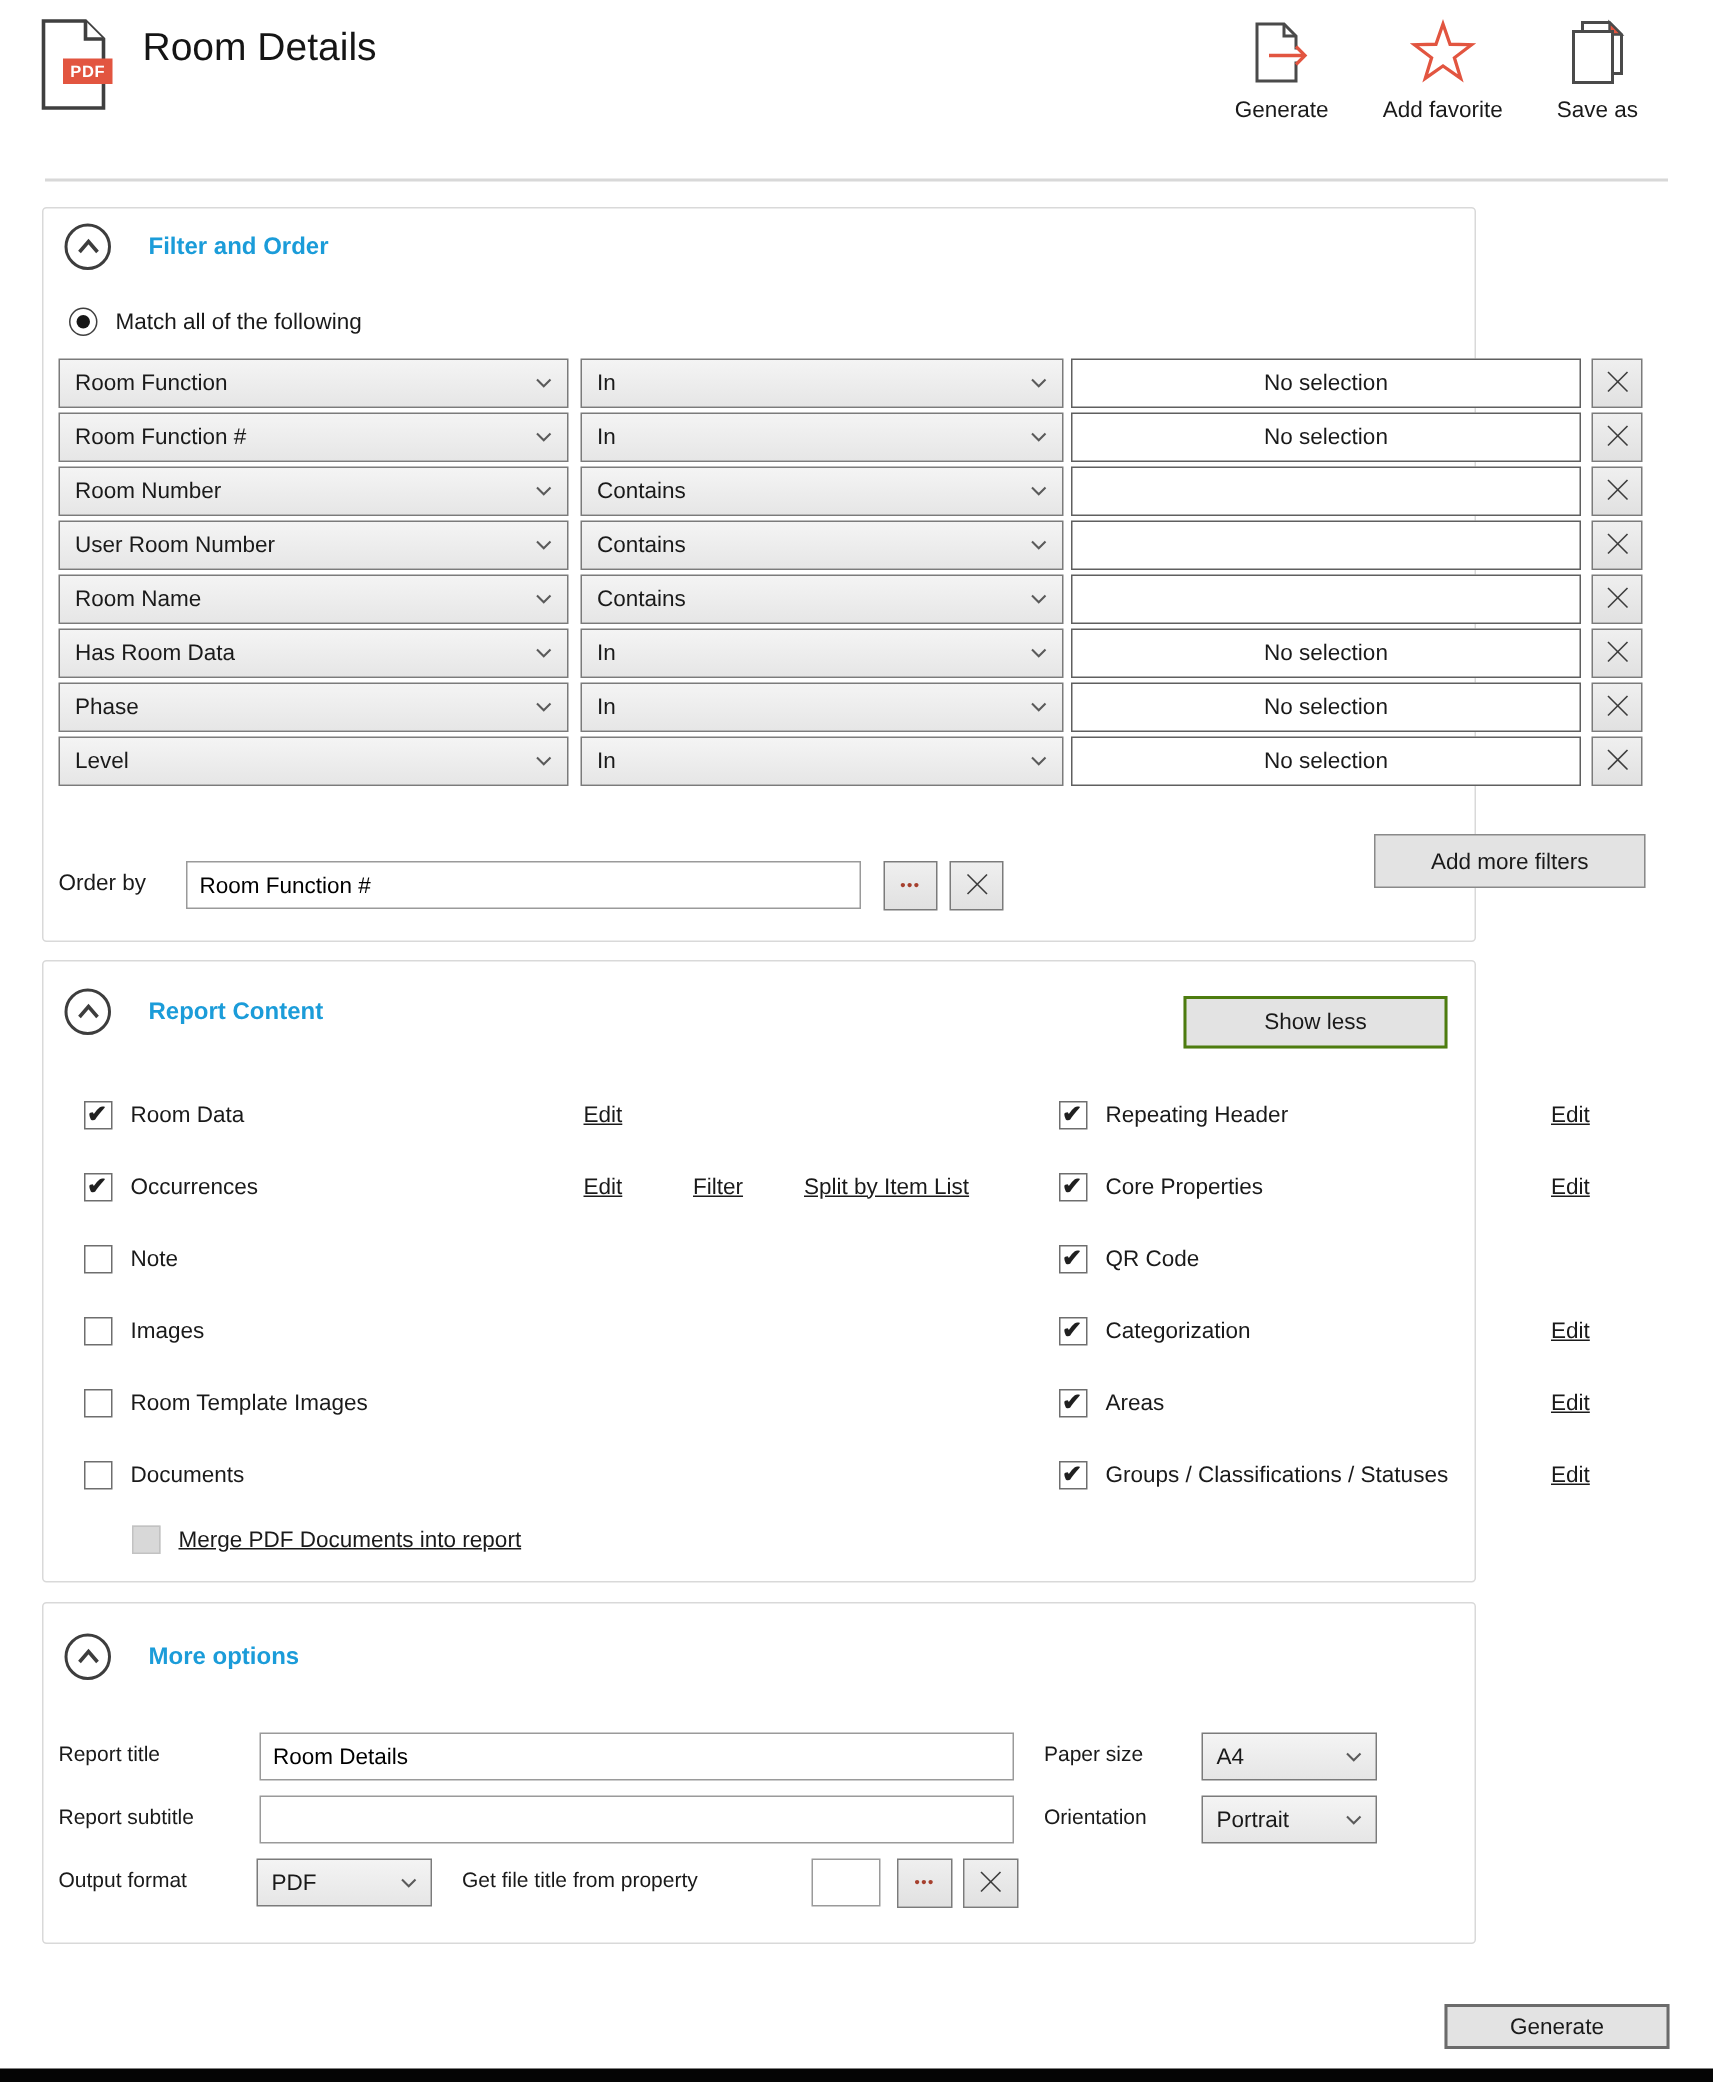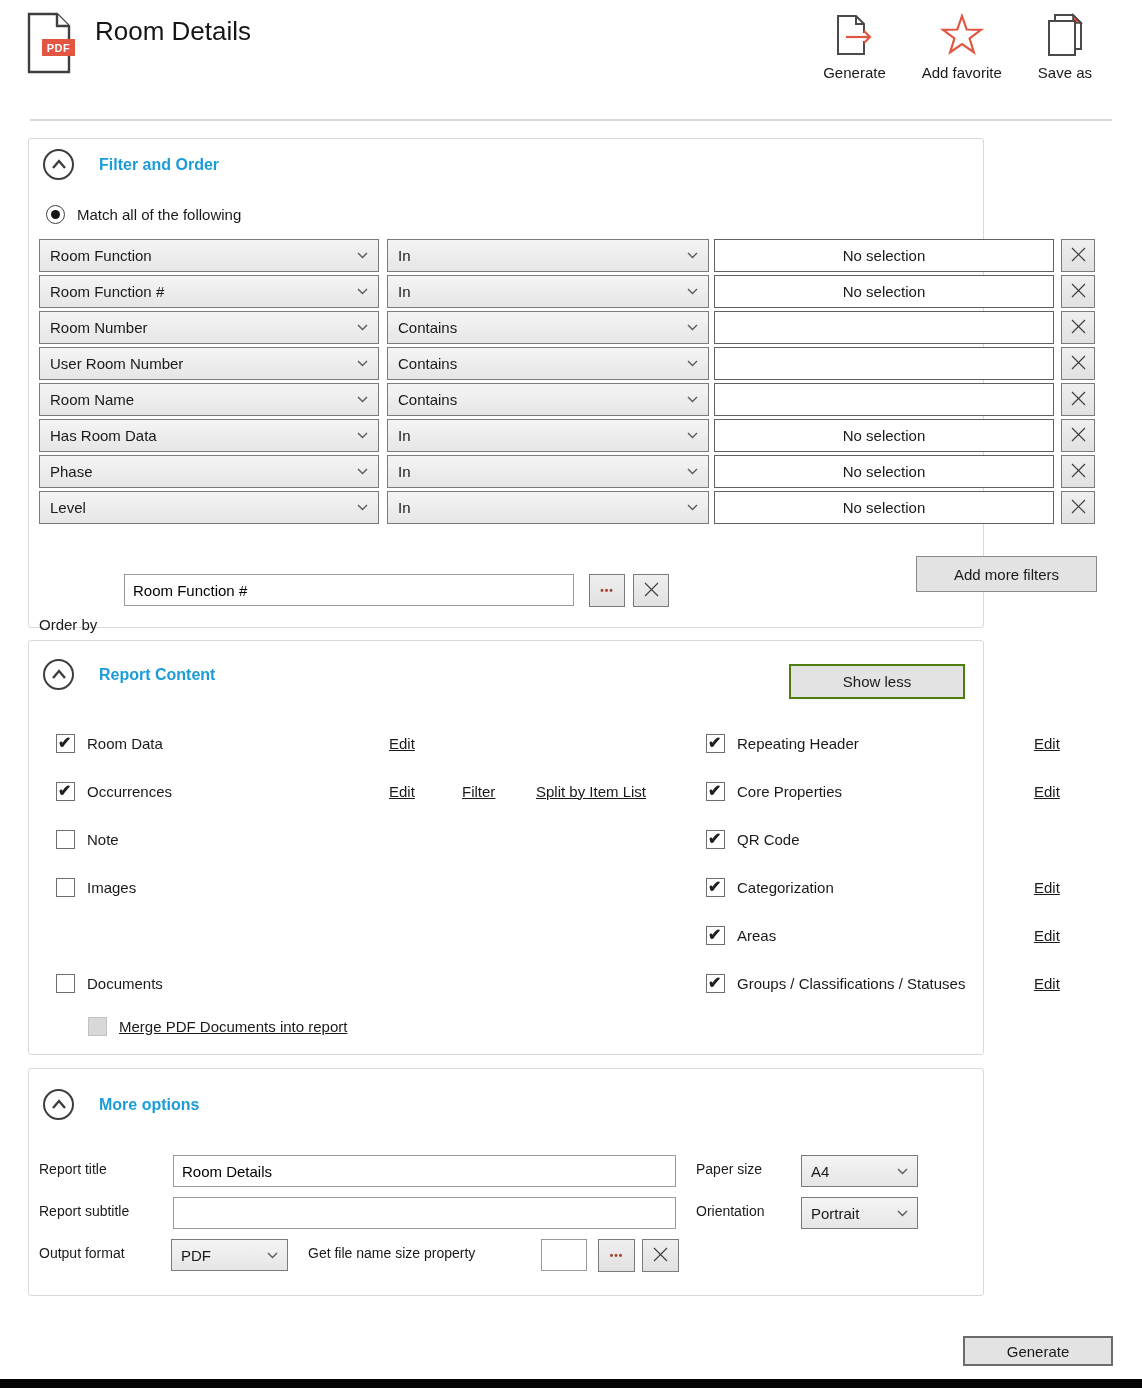--- a/index.html
+++ b/index.html
@@ -52,21 +52,21 @@
   }
   .txt-box {
     position:absolute; left:685px; width:340px; height:33px; background:#fff;
     border:1px solid #5f5f5f; font-size:15px; padding:0 8px; font-family:"Liberation Sans",sans-serif;
   }
   .xbtn {
     position:absolute; left:1032px; width:34px; height:33px;
     background:linear-gradient(180deg,#efefef,#e1e1e1); border:1px solid #7b7b7b;
     display:flex; align-items:center; justify-content:center; cursor:pointer; padding:0;
   }
-  .orderby-label { position:absolute; left:10px; top:441px; font-size:15px;margin-top:36px; }
+  .orderby-label { position:absolute; left:10px; top:441px; font-size:15px; }
   .orderby-input {
     position:absolute; left:95px; top:435px; width:450px; height:32px;
     border:1px solid #9a9a9a; font-size:15px; padding:0 8px; font-family:"Liberation Sans",sans-serif;
   }
   .dots-btn {
     position:absolute; width:36px; height:33px;
     background:linear-gradient(180deg,#efefef,#e1e1e1); border:1px solid #7b7b7b;
     display:flex; align-items:center; justify-content:center; cursor:pointer; padding:0;
   }
   .dots { color:#a6402e; font-size:10px; font-weight:bold; letter-spacing:1px; }
@@ -396,20 +396,24 @@
     <span class="lnk lk3">Split by Item List</span>
   </div>
   <div class="cc-row cc-left" style="top:186px">
     <span class="cb"></span>
     <span>Note</span>
   </div>
   <div class="cc-row cc-left" style="top:234px">
     <span class="cb"></span>
     <span>Images</span>
   </div>
+  <div class="cc-row cc-left" style="top:282px">
+    <span class="cb"></span>
+    <span>Room Template Images</span>
+  </div>
   <div class="cc-row cc-left" style="top:330px">
     <span class="cb"></span>
     <span>Documents</span>
   </div>
   <div class="cc-row" style="left:59px; top:373px;text-decoration:underline;">
     <span class="cb disabled"></span>
     <span>Merge PDF Documents into report</span>
   </div>
 
   <div class="cc-row cc-right" style="top:90px">
@@ -481,21 +485,21 @@
 
   <span class="opt-label" style="left:10px; top:176px;">Output format</span>
   <div class="opt-dd" style="left:142px; top:170px; width:117px;">
     <span>PDF</span>
     <span class="chev">
         <svg width="11" height="7">
           <polyline points="1,1 5.5,5.5 10,1" fill="none" stroke="#5a5a5a" stroke-width="1.4"></polyline>
         </svg>
       </span>
   </div>
-  <span class="opt-label" style="left:279px; top:176px;">Get file name size property</span>
+  <span class="opt-label" style="left:279px; top:176px;">Get file title from property</span>
   <input class="opt-input" style="left: 512px; top: 170px; width: 46px;" value="">
   <button class="dots-btn" style="left:569px; top:170px; width:37px;">
     <span class="dots">•••</span>
   </button>
   <button class="xbtn" style="left:613px; top:170px; width:37px;">
     <span><svg width="17" height="17">
           <line x1="2" y1="2" x2="15" y2="15" stroke="#3c3c3c" stroke-width="1.1"></line>
           <line x1="15" y1="2" x2="2" y2="15" stroke="#3c3c3c" stroke-width="1.1"></line>
         </svg></span>
   </button>

